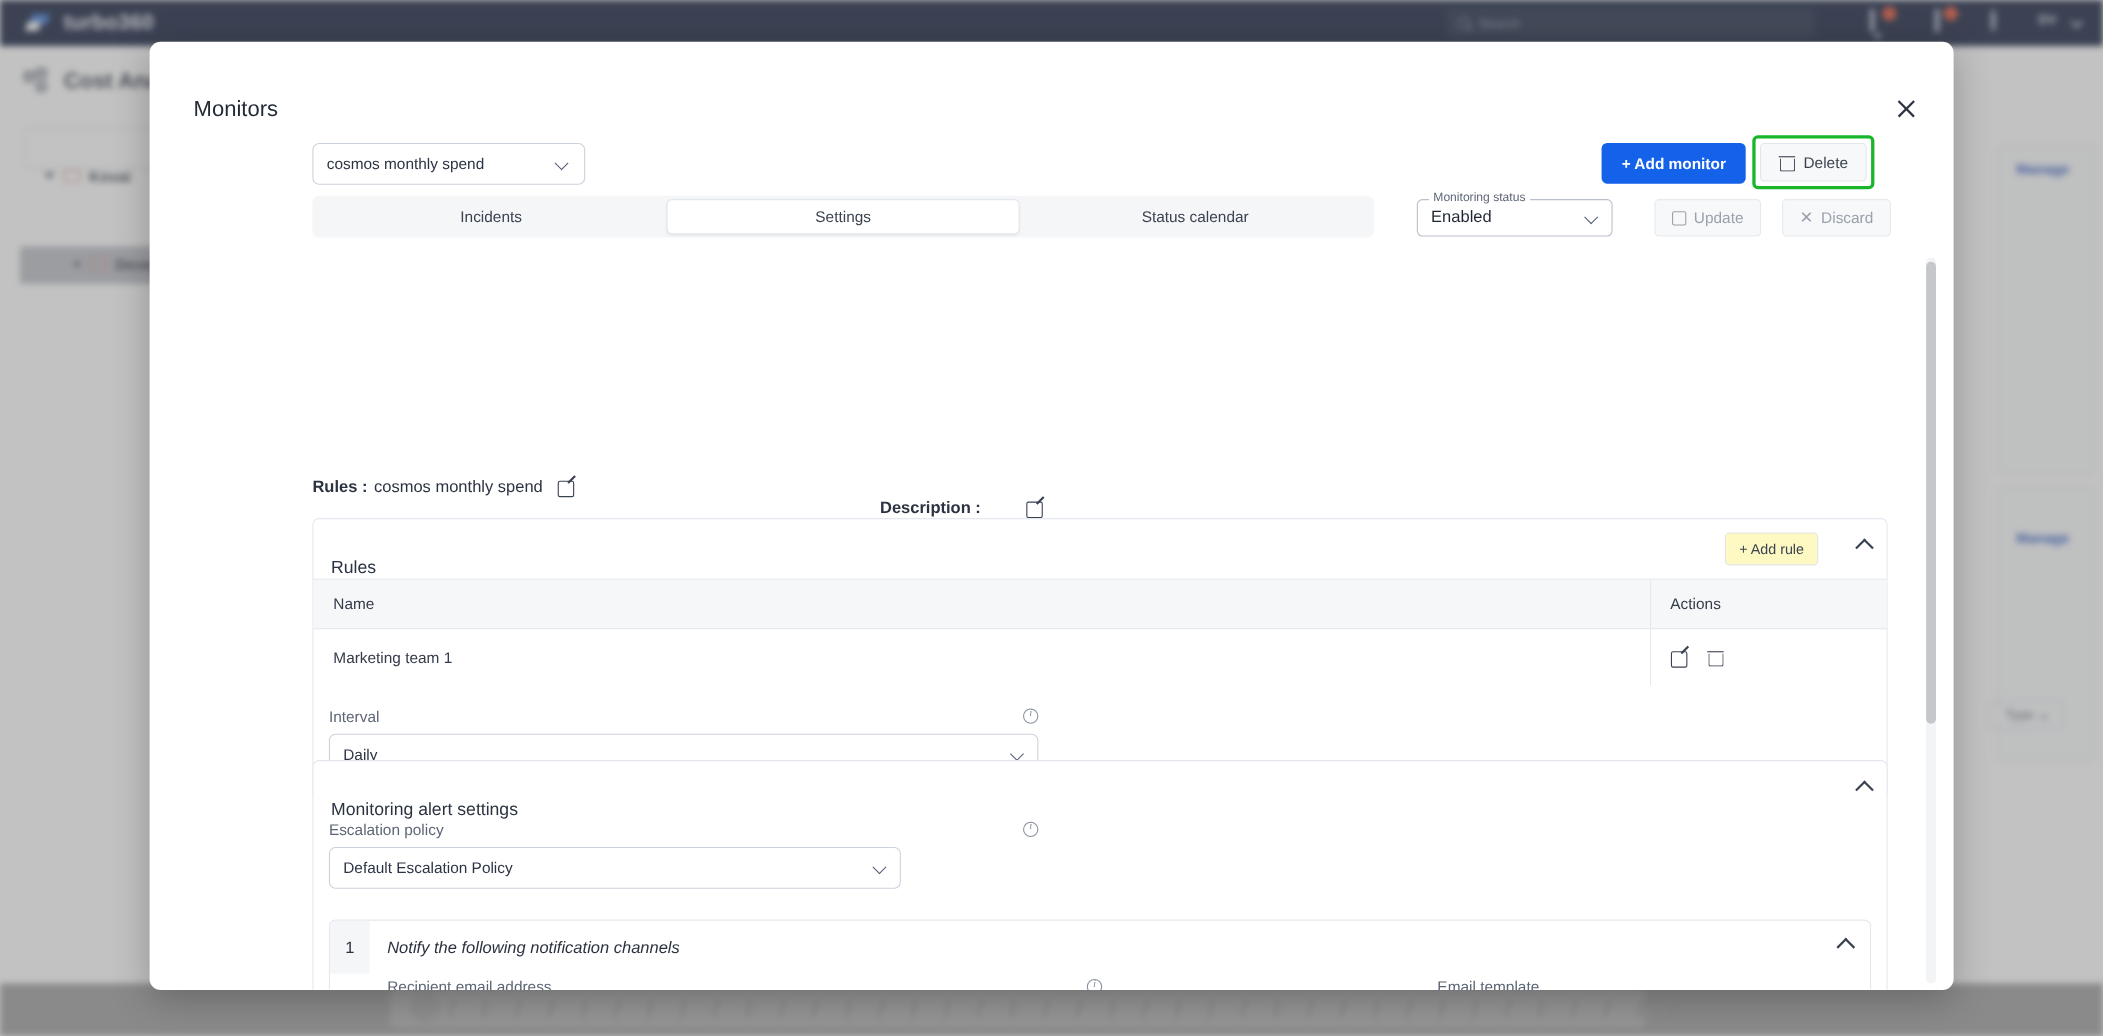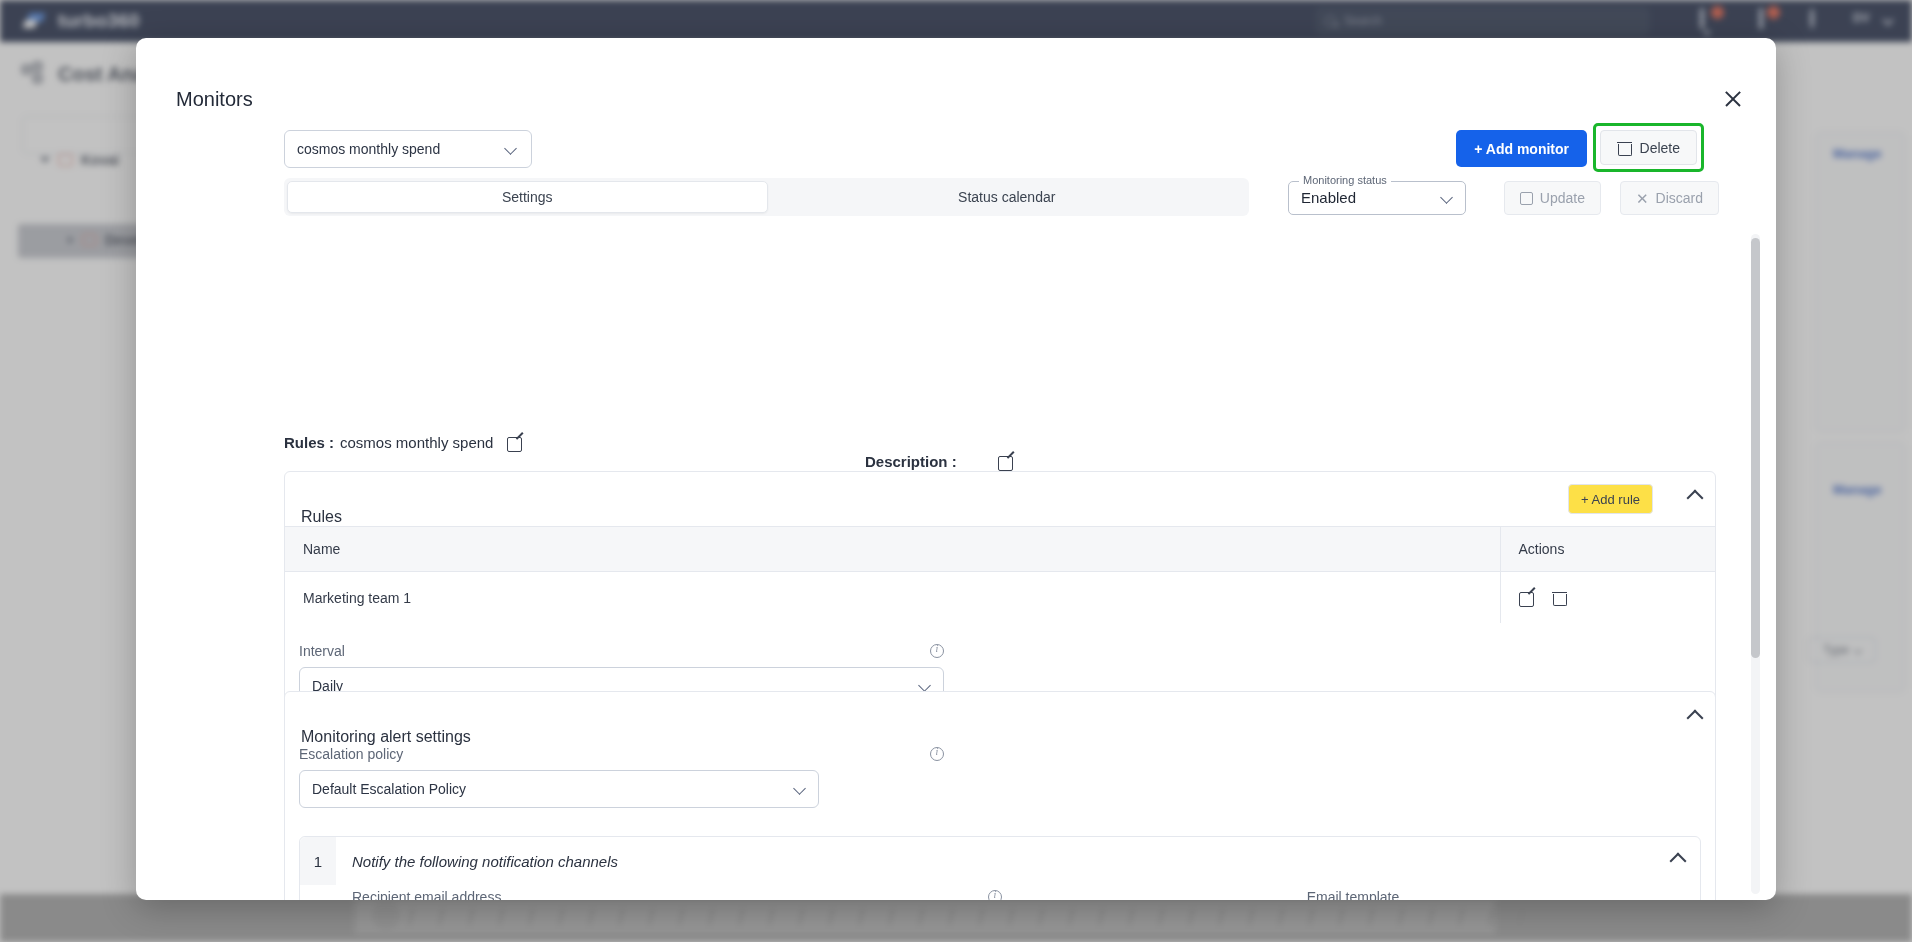--- a/index.html
+++ b/index.html
@@ -139,21 +139,21 @@
   #update-btn { right:175px; }
   #discard-btn { right:57px; }
 
   
   #scroll-area { position:absolute; left:0; top:190px; width:1640px; height:672px; overflow:hidden; }
   #scroll-track { position:absolute; right:16px; top:196px; width:9px; height:660px; background:#f3f4f6; border-radius:5px; }
   #scroll-thumb { position:absolute; right:16px; top:200px; width:9px; height:420px; background:#c5c7cb; border-radius:5px; cursor:pointer; }
 
   #namerow { position:absolute; left:148px; top:206px; display:flex; align-items:center; font-size:15px; color:#2b3240; }
   #namerow .lbl { font-weight:700; }
-  #descrow { position:absolute; left:729px; top:206px; display:flex; align-items:center; font-size:15px; color:#2b3240; }
+  #descrow { position:absolute; left:664px; top:206px; display:flex; align-items:center; font-size:15px; color:#2b3240; }
   #descrow .lbl { font-weight:700; }
 
   .edit-icon { display:inline-block; width:17px; height:17px; margin-left:14px; position:relative; cursor:pointer; }
   .edit-icon:before {
     content:""; position:absolute; left:0; top:3px; width:13px; height:13px;
     border:1.5px solid #3a4150; border-radius:2px;
   }
   .edit-icon:after {
     content:""; position:absolute; right:0px; top:1px; width:9px; height:1.6px;
     background:#3a4150; transform:rotate(-45deg);
@@ -161,21 +161,21 @@
 
   .panel { position:absolute; left:148px; width:1432px; border:1px solid #e5e8ee; border-radius:6px; background:#fff; }
   .panel-head { position:relative; height:54px; display:flex; align-items:flex-end; padding:0 16px; }
   .panel-title { font-size:16px; color:#2b3240; }
   .collapse-ctl {
     position:absolute; right:14px; top:20px; width:12px; height:12px;
     border-left:2px solid #3a4150; border-top:2px solid #3a4150; transform:rotate(45deg); cursor:pointer;
   }
   #add-rule-btn {
     position:absolute; right:62px; top:12px; height:30px; padding:0 12px;
-    background:#fde047; border:1px solid #e2e5ea; border-radius:4px;
+    background:#fef9c3; border:1px solid #e2e5ea; border-radius:4px;
     font-size:13px; color:#3b4350; font-family:inherit; cursor:pointer;
   }
 
   table.tbl { width:100%; border-collapse:collapse; }
   table.tbl th {
     background:#f6f7f9; text-align:left; font-weight:400; font-size:14px; color:#343b49;
     padding:14px 18px; border-top:1px solid #e5e8ee; border-bottom:1px solid #e5e8ee;
   }
   table.tbl td { font-size:14px; color:#343b49; padding:17px 18px; }
   .col-actions { width:215px; border-left:1px solid #e5e8ee; }
@@ -332,20 +332,21 @@
   <button id="add-monitor-btn">+ Add monitor</button>
 
   <div id="delete-btn-wrap">
     <button id="delete-btn">
       <span class="trash-icon"></span>
       <span>Delete</span>
     </button>
   </div>
 
   <div id="tabs">
+    <div class="tab">Incidents</div>
     <div class="tab active">Settings</div>
     <div class="tab">Status calendar</div>
   </div>
 
   <div id="mon-status">
     <span class="legend">Monitoring status</span>
     <span class="val">Enabled</span>
     <span class="chev"></span>
   </div>
 

